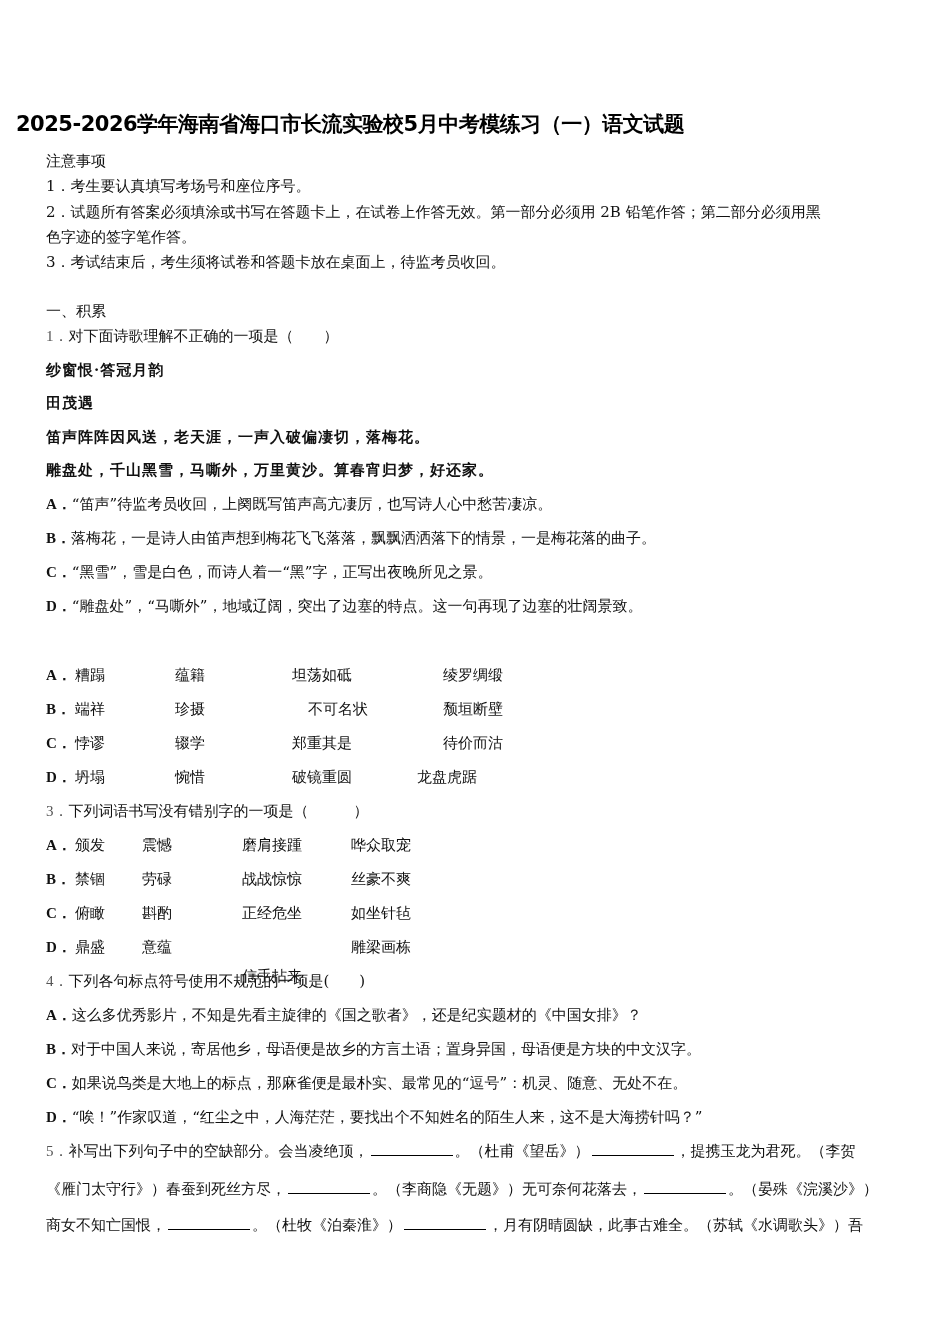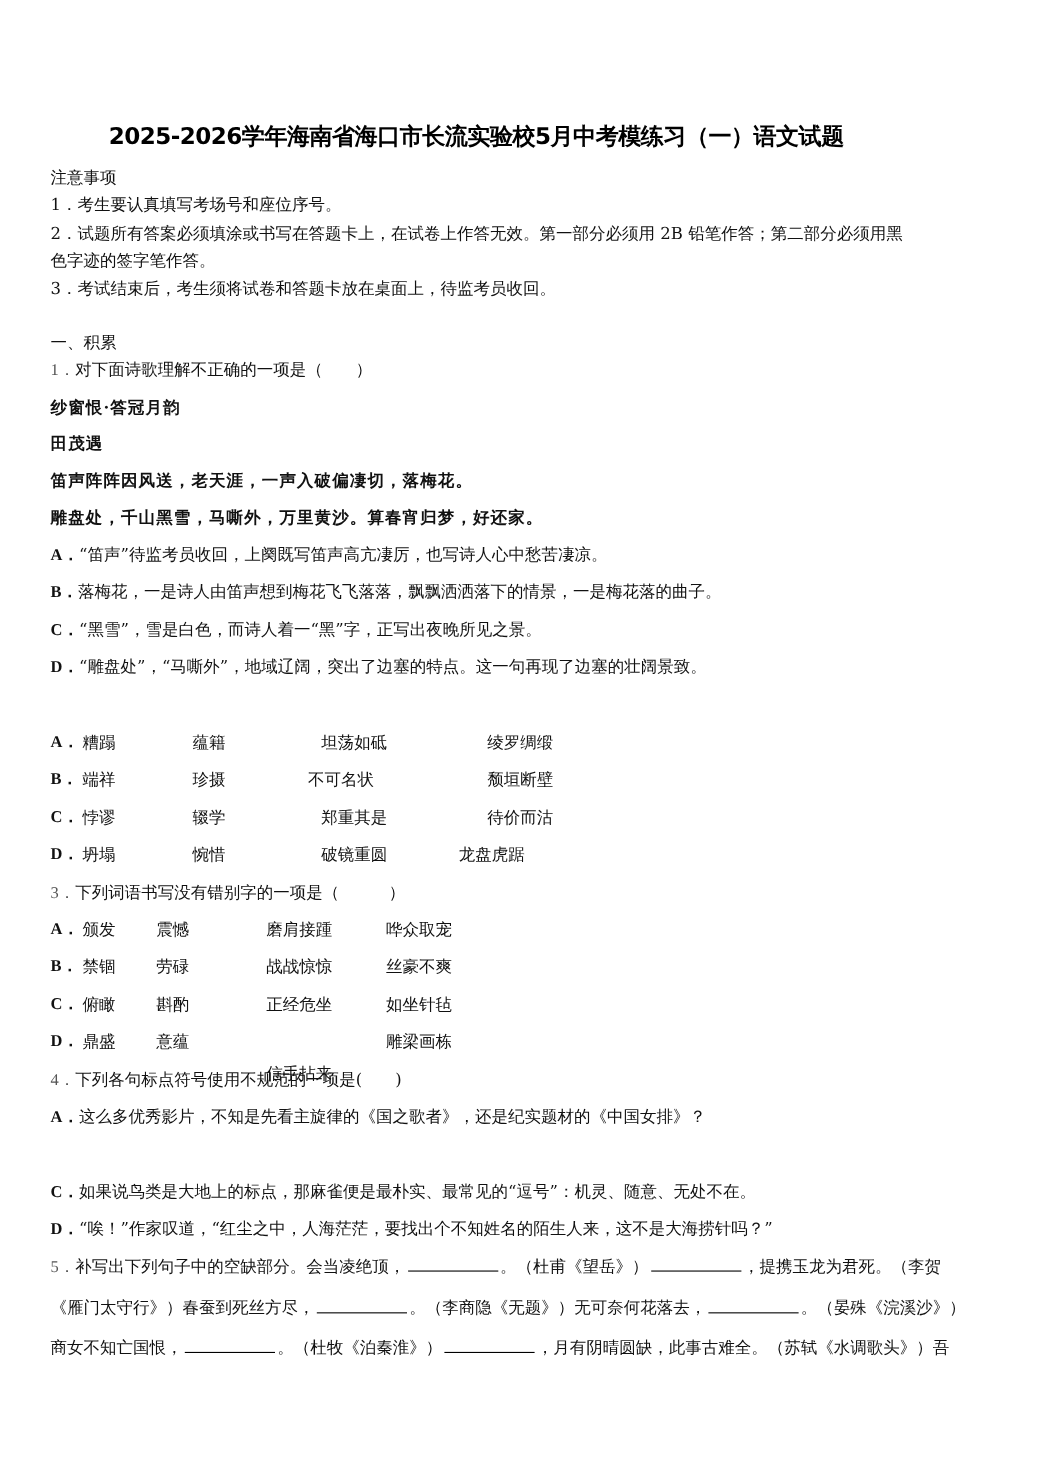--- a/index.html
+++ b/index.html
@@ -1,19 +1,19 @@
 <!DOCTYPE html>
 <html><head>
 <meta charset="utf-8">
 <style>
   html, body { margin: 0; padding: 0; background: #ffffff; }
   body { width: 950px; height: 1344px; position: relative; overflow: hidden;
          font-family: "DejaVu Serif", "Liberation Serif", serif; color: #111; }
   .page { position: absolute; left: 0; top: 0; width: 950px; height: 1344px; }
-  .title { position: absolute; left: 4px; top: 110px; width: 763px; text-align: right;
+  .title { position: absolute; left: 16px; top: 110px; width: 763px; text-align: left;
            font-family: "DejaVu Sans", "Liberation Sans", sans-serif; font-weight: bold;
            font-size: 21px; letter-spacing: -0.5px; color: #000; }
   .line { position: absolute; left: 46px; font-size: 15px; white-space: nowrap; line-height: 20px; }
   .opt-letter { font-family: "Liberation Serif", "DejaVu Serif", serif; font-weight: bold; }
   .qnum { color: #555; font-family: "Liberation Serif", serif; }
   .poem { font-weight: bold; letter-spacing: 1px; }
   .cell { position: absolute; font-size: 15px; white-space: nowrap; line-height: 20px; }
   .blank { display: inline-block; border-bottom: 1px solid #000; width: 82px; height: 14px; vertical-align: baseline; margin: 0 2px; }
 </style>
 </head>
@@ -49,21 +49,21 @@
     <span class="cell opt-letter" style="left:46px;top:665px;">A．</span>
     <span class="cell" style="left:75px;top:665px;">糟蹋</span>
     <span class="cell" style="left:175px;top:665px;">蕴籍</span>
     <span class="cell" style="left:292px;top:665px;">坦荡如砥</span>
     <span class="cell" style="left:443px;top:665px;">绫罗绸缎</span>
   </div>
   <div>
     <span class="cell opt-letter" style="left:46px;top:699px;">B．</span>
     <span class="cell" style="left:75px;top:699px;">端祥</span>
     <span class="cell" style="left:175px;top:699px;">珍摄</span>
-    <span class="cell" style="left:280px;top:699px;">不可名状</span>
+    <span class="cell" style="left:308px;top:699px;">不可名状</span>
     <span class="cell" style="left:443px;top:699px;">颓垣断壁</span>
   </div>
   <div>
     <span class="cell opt-letter" style="left:46px;top:733px;">C．</span>
     <span class="cell" style="left:75px;top:733px;">悖谬</span>
     <span class="cell" style="left:175px;top:733px;">辍学</span>
     <span class="cell" style="left:292px;top:733px;">郑重其是</span>
     <span class="cell" style="left:443px;top:733px;">待价而沽</span>
   </div>
   <div>
@@ -104,20 +104,21 @@
     <span class="cell" style="left:75px;top:937px;">鼎盛</span>
     <span class="cell" style="left:142px;top:937px;">意蕴</span>
     <span class="cell" style="left:242px;top:966px;text-align:center;">信手拈来</span>
     <span class="cell" style="left:351px;top:937px;">雕梁画栋</span>
   </div>
 
   <div class="line" style="top:971px;">
     <span class="qnum">4．</span><span>下列各句标点符号使用不规范的一项是(　　)</span>
   </div>
   <div class="line" style="top:1005px;"><span class="opt-letter">A．</span><span>这么多优秀影片，不知是先看主旋律的《国之歌者》，还是纪实题材的《中国女排》？</span></div>
+  <div class="line" style="top:1039px;"><span class="opt-letter">B．</span><span>对于中国人来说，寄居他乡，母语便是故乡的方言土语；置身异国，母语便是方块的中文汉字。</span></div>
   <div class="line" style="top:1073px;"><span class="opt-letter">C．</span><span>如果说鸟类是大地上的标点，那麻雀便是最朴实、最常见的“逗号”：机灵、随意、无处不在。</span></div>
   <div class="line" style="top:1107px;"><span class="opt-letter">D．</span><span>“唉！”作家叹道，“红尘之中，人海茫茫，要找出个不知姓名的陌生人来，这不是大海捞针吗？”</span></div>
 
   <div class="line" style="top:1141px;">
     <span class="qnum">5．</span><span>补写出下列句子中的空缺部分。会当凌绝顶，</span><span class="blank"></span><span>。（杜甫《望岳》）</span><span class="blank"></span><span>，提携玉龙为君死。（李贺</span>
   </div>
   <div class="line" style="top:1179px;">
     <span>《雁门太守行》）春蚕到死丝方尽，</span><span class="blank"></span><span>。（李商隐《无题》）无可奈何花落去，</span><span class="blank"></span><span>。（晏殊《浣溪沙》）</span>
   </div>
   <div class="line" style="top:1215px;">

